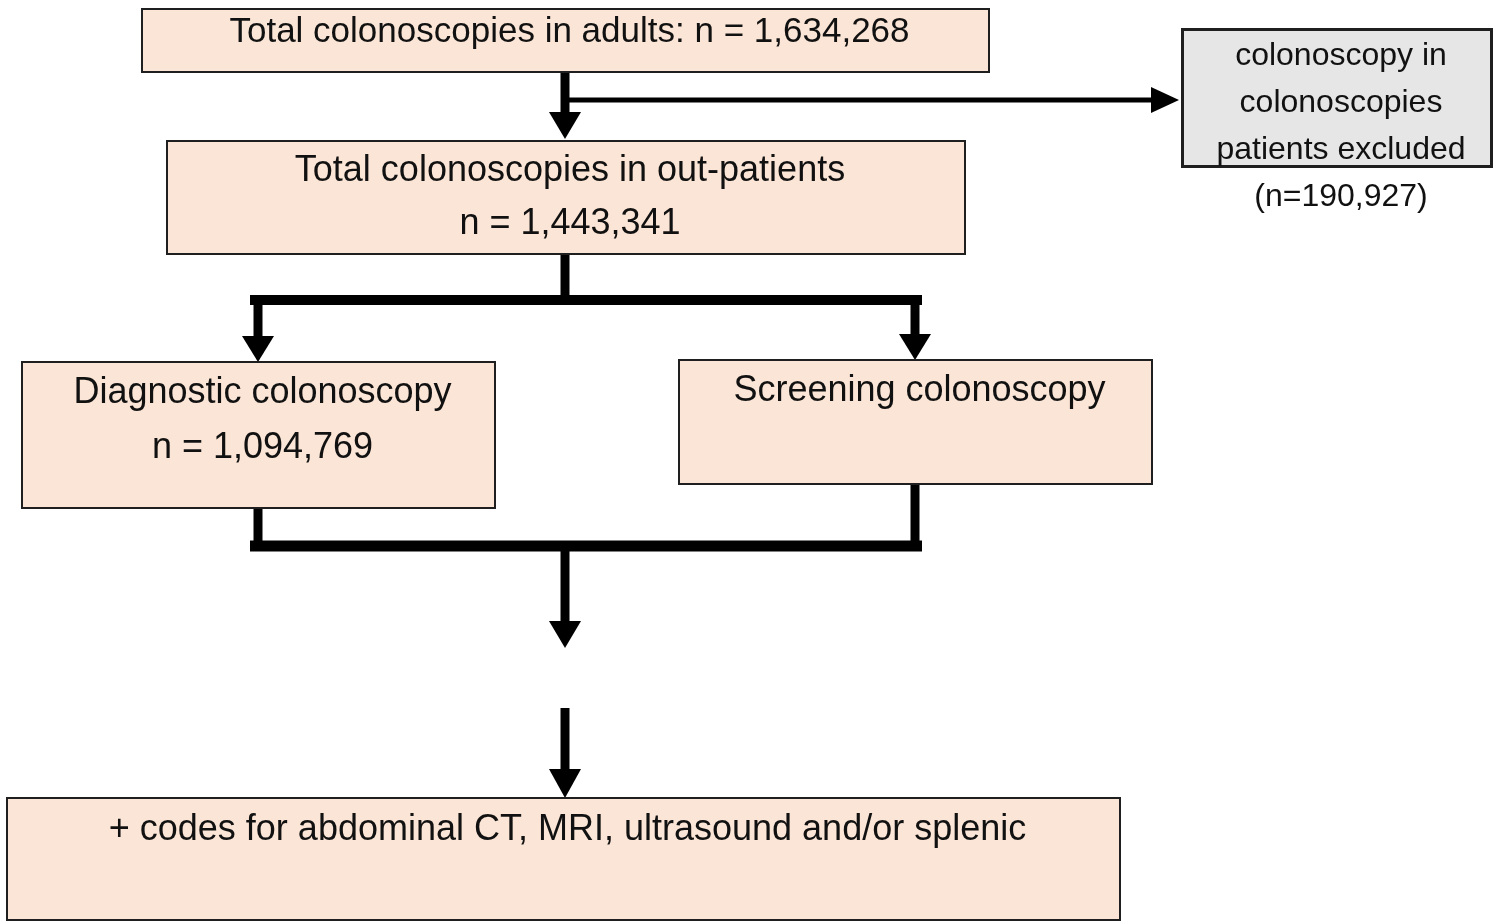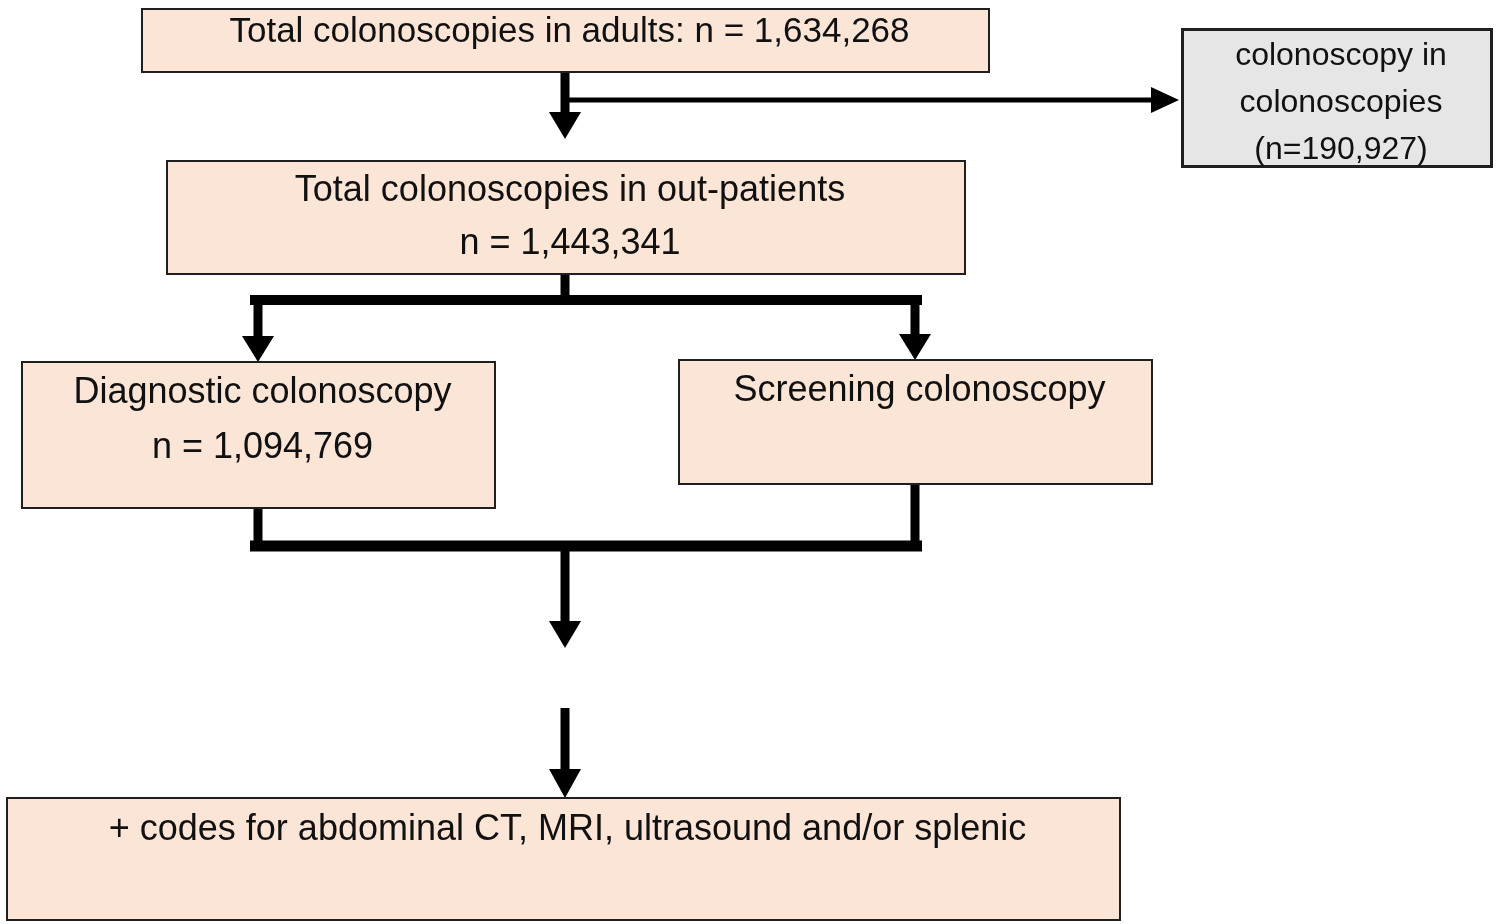--- a/index.html
+++ b/index.html
@@ -38,21 +38,21 @@
     padding-left: 8px;
   }
   .box.gray {
     background: var(--excluded-fill, #e7e6e6);
     border-width: 3px;
   }
   .ln { white-space: nowrap; }
 
   #box-total-adults   { left: 141px;  top: 8px;   width: 849px;  height: 65px;  font-size: 35px; }
   #box-excluded       { left: 1181px; top: 28px;  width: 312px;  height: 140px; font-size: 32px; line-height: 47px; }
-  #box-outpatients    { left: 166px;  top: 140px; width: 800px;  height: 115px; font-size: 36px; line-height: 53px; margin-top: 20px; }
+  #box-outpatients    { left: 166px;  top: 140px; width: 800px;  height: 115px; font-size: 36px; line-height: 53px; }
   #box-diagnostic     { left: 21px;   top: 361px; width: 475px;  height: 148px; font-size: 36px; line-height: 55px; }
   #box-screening      { left: 678px;  top: 359px; width: 475px;  height: 126px; font-size: 36px; line-height: 55px; }
   #box-code-splenic   { left: 6px;    top: 643px; width: 1115px; height: 67px;  font-size: 36px; }
   #box-final          { left: 6px;    top: 797px; width: 1115px; height: 124px; font-size: 36px; line-height: 57px; }
 </style>
 </head>
 <body>
 
 <div id="canvas">
 
@@ -91,20 +91,21 @@
     </g>
   </svg>
 
   <div id="box-total-adults" class="box">
     <div class="ln">Total colonoscopies in adults: n = 1,634,268</div>
   </div>
 
   <div id="box-excluded" class="box gray">
     <div class="ln">colonoscopy in</div>
     <div class="ln">colonoscopies</div>
+    <div class="ln">patients excluded</div>
     <div class="ln">(n=190,927)</div>
   </div>
 
   <div id="box-outpatients" class="box">
     <div class="ln">Total colonoscopies in out-patients</div>
     <div class="ln">n = 1,443,341</div>
   </div>
 
   <div id="box-diagnostic" class="box">
     <div class="ln">Diagnostic colonoscopy</div>

